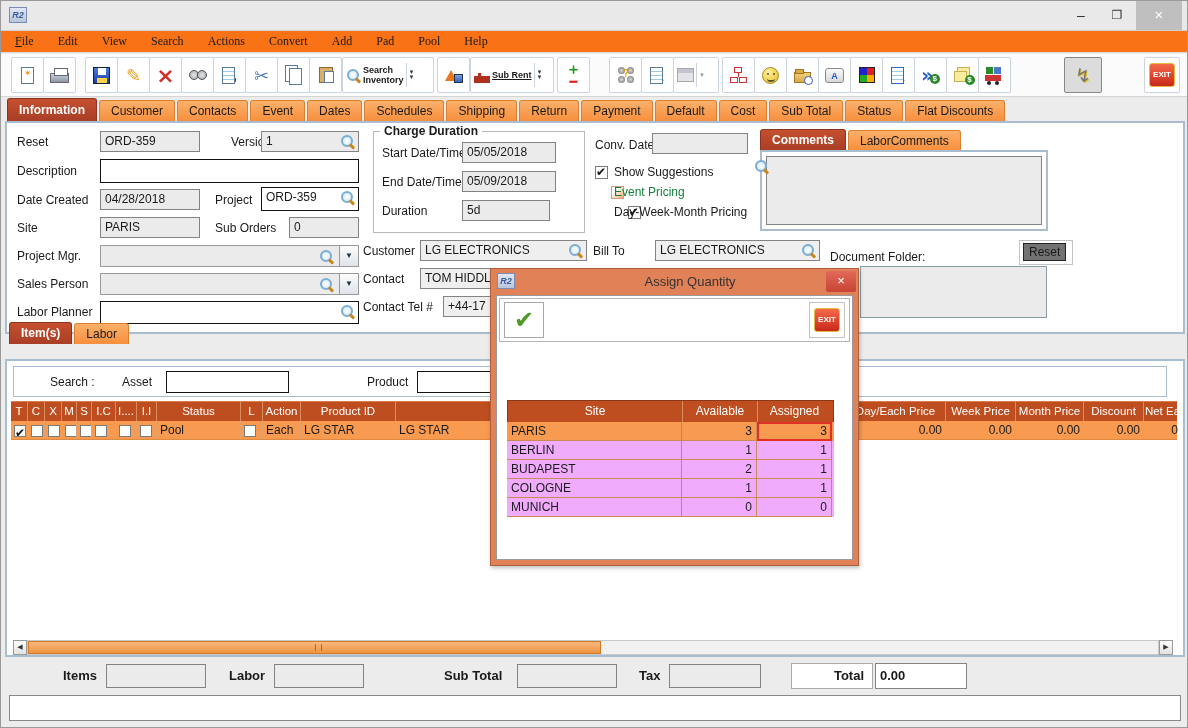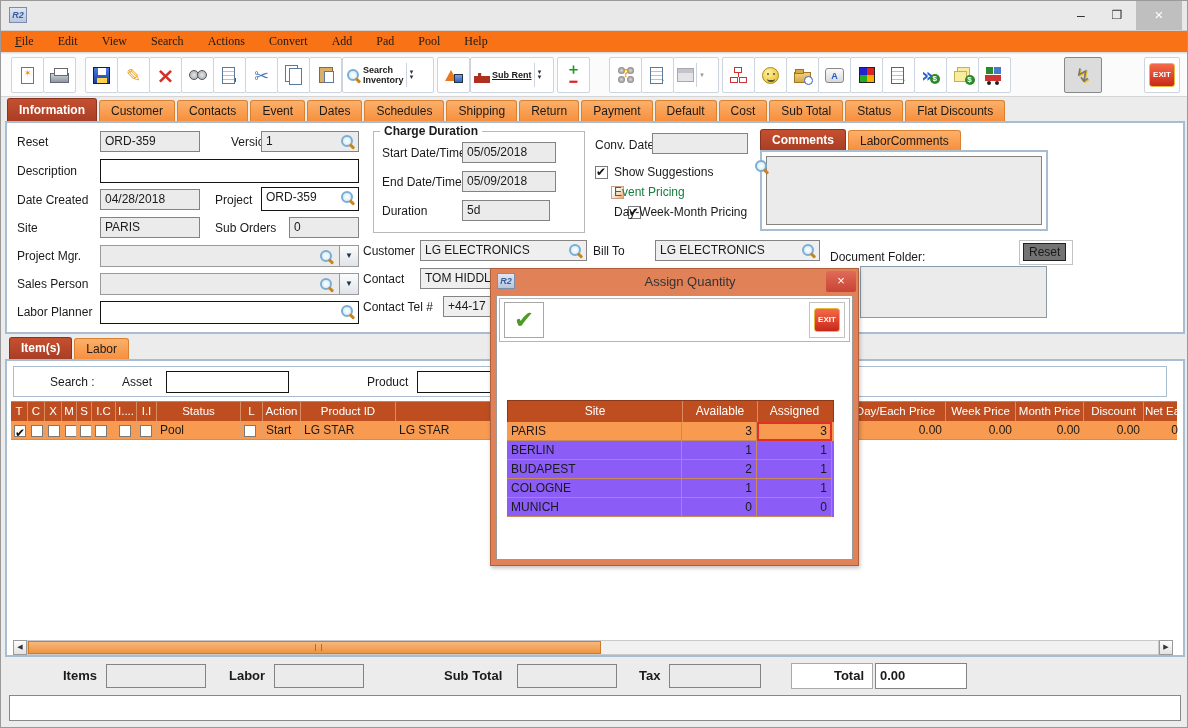--- a/index.html
+++ b/index.html
@@ -96,21 +96,21 @@
   .strack { background:#f1f1f1; border:1px solid #c9c9c9; }
   .sthumb { position:absolute; top:0; bottom:0; background:linear-gradient(#f6b87e,#ef9441); border:1px solid #d37a28; }
   .sthumb:after { content:""; position:absolute; left:50%; top:2px; bottom:2px; width:5px; border-left:1px solid #b86a20; border-right:1px solid #b86a20; }
 
   
   #dialog { left:489px; top:267px; width:369px; height:298px; background:#e18158; border:1px solid #b05f3c; box-shadow:1px 2px 4px rgba(0,0,0,.25); z-index:50; }
   #dlg-title { left:0; top:0; right:0; height:26px; }
   #dlg-body { left:5px; top:26px; right:5px; bottom:5px; background:#fff; border:1px solid #9a9a9a; }
   .dtable-h { display:flex; background:#be4e1f; height:22px; border:1px solid #8a3a18; border-bottom:none; }
   .dtable-h .hc { color:#fff; font-size:12px; text-align:center; line-height:21px; border-right:1px solid #d88c60; flex:none; }
-  .drow { display:flex; height:19px; background:#8b5cf6; }
+  .drow { display:flex; height:19px; background:#f0abfc; }
   .drow .dc { font-size:12px; line-height:18px; border-right:1px solid #c98a5a; border-bottom:1px solid #c98a5a; flex:none; padding:0 4px; overflow:hidden; }
   .drow.hl { background:#f89b51; }
   .dc.editcell { outline:2px solid #e03028; outline-offset:-2px; }
 
   .totlbl { font-weight:bold; font-size:13px; }
 </style>
 </head>
 <body>
 
 <div id="win">
@@ -354,21 +354,21 @@
     <div class="abs" style="left:1012px;top:117px;width:54px;height:25px;border:1px solid #c2c2c2;background:#fff;">
       <div class="abs" style="left:3px;top:2px;padding:1px 5px;border:1px solid #222;background:#737373;font-size:12px;">Reset</div>
     </div>
     <span class="abs lbl" style="left:356px;top:149px;">Contact</span>
     <div class="abs fld lt" style="left:413px;top:145px;width:167px;height:21px;">TOM HIDDL</div>
     <span class="abs lbl" style="left:356px;top:177px;">Contact Tel #</span>
     <div class="abs fld lt" style="left:436px;top:173px;width:130px;height:21px;">+44-17</div>
     <div class="abs" style="left:853px;top:143px;width:187px;height:52px;background:#ebebeb;border:1px solid #8a9ba8;"></div>
   </div>
 
-  <div class="abs tabrow" style="left:8px;top:336px;height:22px;text-align:center;">
+  <div class="abs tabrow" style="left:8px;top:321px;height:22px;text-align:center;">
     <span class="tab active" style="height:22px;line-height:21px;">Item(s)</span>
     <span class="tab">Labor</span>
   </div>
 
   <div class="abs panel" style="left:4px;top:358px;width:1180px;height:298px;">
 
     <div class="abs" style="left:6px;top:5px;width:1154px;height:31px;border:1px solid #a9bdd1;background:#fff;">
       <span class="abs lbl" style="left:36px;top:8px;">Search :</span>
       <span class="abs lbl" style="left:108px;top:8px;">Asset</span>
       <div class="abs inp" style="left:152px;top:4px;width:123px;height:22px;"></div>
@@ -401,21 +401,21 @@
       <span class="tc" style="width:17px;"><span class="cb on" style="width:12px;height:12px;"></span></span>
       <span class="tc" style="width:17px;"><span class="cb" style="width:12px;height:12px;"></span></span>
       <span class="tc" style="width:17px;"><span class="cb" style="width:12px;height:12px;"></span></span>
       <span class="tc" style="width:15px;"><span class="cb" style="width:12px;height:12px;"></span></span>
       <span class="tc" style="width:15px;"><span class="cb" style="width:12px;height:12px;"></span></span>
       <span class="tc" style="width:24px;"><span class="cb" style="width:12px;height:12px;"></span></span>
       <span class="tc" style="width:21px;"><span class="cb" style="width:12px;height:12px;"></span></span>
       <span class="tc" style="width:20px;"><span class="cb" style="width:12px;height:12px;"></span></span>
       <span class="tc" style="width:84px;">Pool</span>
       <span class="tc" style="width:22px;"><span class="cb" style="width:12px;height:12px;"></span></span>
-      <span class="tc" style="width:38px;">Start</span>
+      <span class="tc" style="width:38px;">Each</span>
       <span class="tc" style="width:95px;">LG STAR</span>
       <span class="tc" style="width:450px;">LG STAR</span>
       <span class="tc num" style="width:100px;">0.00</span>
       <span class="tc num" style="width:70px;">0.00</span>
       <span class="tc num" style="width:68px;">0.00</span>
       <span class="tc num" style="width:60px;">0.00</span>
       <span class="tc num" style="width:37px;border-right:none;">0</span>
     </div>
 
     <div class="abs sbtn" style="left:6px;top:279px;width:14px;height:15px;">◀</div>

